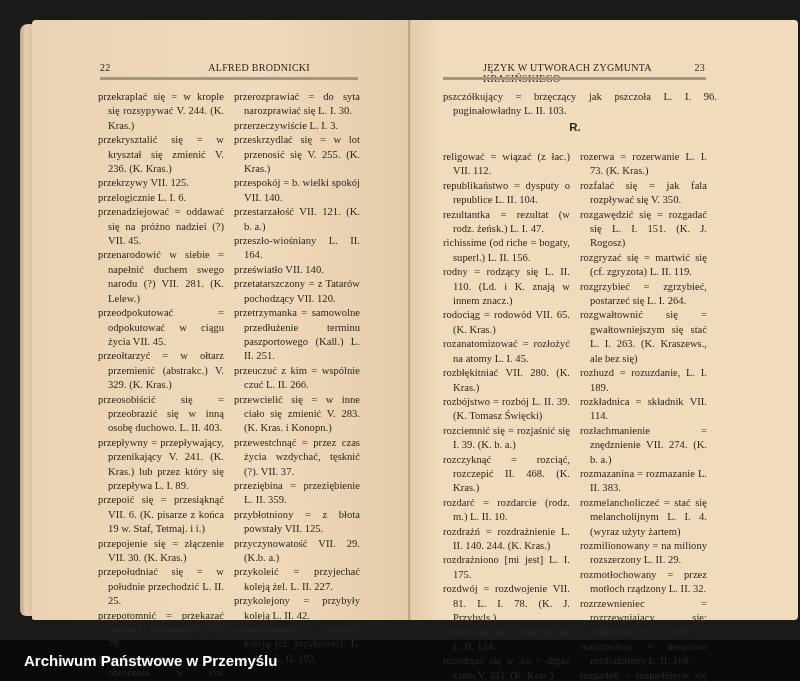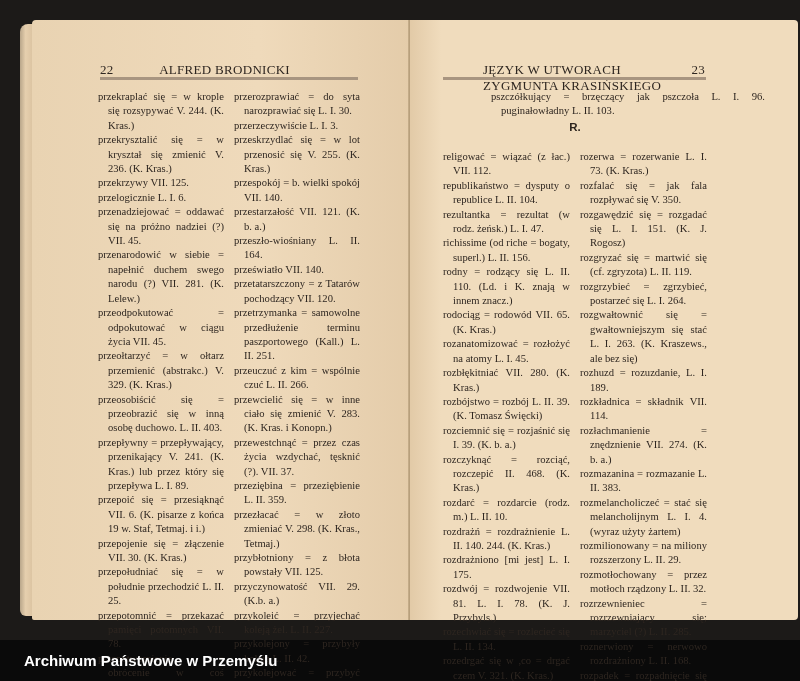--- a/index.html
+++ b/index.html
@@ -4,46 +4,46 @@
 <style>
   html, body { margin:0; padding:0; }
   body { width:800px; height:681px; background:#0a0a0a; position:relative; overflow:hidden; font-family:"Liberation Serif", serif; }
   .scan { position:absolute; left:0; top:0; width:800px; height:640px; background:#1c1a18; }
   .book { position:absolute; left:20px; top:20px; width:775px; height:600px; }
   .page-edge-left { position:absolute; left:0; top:4px; width:14px; height:592px; background:linear-gradient(90deg,#b9a68a,#e6cfae 40%,#d9c19f); border-radius:8px 0 0 6px; }
   .page { position:absolute; top:0; height:600px; background:#ecd6b6; color:#2e2620; }
   .page.left { left:12px; width:378px; background:linear-gradient(90deg,#e9d3b2 0%,#efdabb 60%,#e4ccaa 100%); border-radius:4px 0 0 2px; }
   .page.right { left:390px; width:388px; background:linear-gradient(90deg,#e2caa7 0%,#f0dcbd 8%,#f0dcbd 100%); border-radius:0 4px 4px 0; }
   .gutter { position:absolute; left:388px; top:0; width:3px; height:600px; background:linear-gradient(90deg,#c9b18e,#b79f7c,#d6bf9c); }
-  .running-head { position:absolute; top:42px; font-size:13px; letter-spacing:.3px; display:flex; justify-content:space-between; align-items:baseline; }
+  .running-head { position:absolute; top:42px; font-size:10px; letter-spacing:.3px; display:flex; justify-content:space-between; align-items:baseline; }
   .page.left .running-head { left:68px; width:260px; }
   .page.right .running-head { left:33px; width:262px; }
   .rule { position:absolute; top:57px; height:3px; background:#a89580; }
   .page.left .rule { left:68px; width:258px; }
   .page.right .rule { left:33px; width:263px; }
   .cols { position:absolute; top:70px; display:flex; gap:10px; font-size:10.6px; line-height:14.4px; }
   .page.left .cols { left:66px; width:262px; }
   .page.right .cols { left:33px; width:264px; top:130px; }
   .col { flex:1; }
   .entry { text-indent:-10px; padding-left:10px; text-align:justify; }
-  .full { position:absolute; left:33px; top:70px; width:264px; font-size:10.6px; line-height:14.4px;margin-left:48px; }
+  .full { position:absolute; left:33px; top:70px; width:264px; font-size:10.6px; line-height:14.4px; }
   .section { position:absolute; left:33px; width:264px; top:101px; text-align:center; font-weight:bold; font-size:11.5px; font-family:"Liberation Sans", sans-serif; }
   .caption { position:absolute; left:4px; top:652px; color:#ffffff; font-family:"Liberation Sans", sans-serif; font-weight:bold; font-size:15px;margin-left:20px; }
 </style>
 </head>
 <body>
 
 <div class="scan">
   <div class="book">
     <div class="page-edge-left"></div>
 
     <div class="page left">
       <div class="running-head">
         <span>22</span>
-        <span style="margin-right:70px">ALFRED BRODNICKI</span>
+        <span style="margin-right:50px">ALFRED BRODNICKI</span>
       </div>
       <div class="rule"></div>
       <div class="cols">
         <div class="col" id="lp-c1">
             <div class="entry">przekraplać się = w krople się rozsypywać V. 244. (K. Kras.)</div>
             <div class="entry">przekrysztalić się = w kryształ się zmienić V. 236. (K. Kras.)</div>
             <div class="entry">przekrzywy VII. 125.</div>
             <div class="entry">przelogicznie L. I. 6.</div>
             <div class="entry">przenadziejować = oddawać się na próżno nadziei (?) VII. 45.</div>
             <div class="entry">przenarodowić w siebie = napełnić duchem swego narodu (?) VII. 281. (K. Lelew.)</div>
@@ -64,21 +64,20 @@
             <div class="entry">przespokój = b. wielki spokój VII. 140.</div>
             <div class="entry">przestarzałość VII. 121. (K. b. a.)</div>
             <div class="entry">przeszło-wiośniany L. II. 164.</div>
             <div class="entry">przeświatło VII. 140.</div>
             <div class="entry">przetatarszczony = z Tatarów pochodzący VII. 120.</div>
             <div class="entry">przetrzymanka = samowolne przedłużenie terminu paszportowego (Kall.) L. II. 251.</div>
             <div class="entry">przeuczuć z kim = wspólnie czuć L. II. 266.</div>
             <div class="entry">przewcielić się = w inne ciało się zmienić V. 283. (K. Kras. i Konopn.)</div>
             <div class="entry">przewestchnąć = przez czas życia wzdychać, tęsknić (?). VII. 37.</div>
             <div class="entry">przeziębina = przeziębienie L. II. 359.</div>
-            <div class="entry">przezłacać = w złoto zmieniać V. 298. (K. Kras., Tetmaj.)</div>
             <div class="entry">przybłotniony = z błota powstały VII. 125.</div>
             <div class="entry">przyczynowatość VII. 29. (K.b. a.)</div>
             <div class="entry">przykoleić = przyjechać koleją żel. L. II. 227.</div>
             <div class="entry">przykolejony = przybyły koleją L. II. 42.</div>
             <div class="entry">przykolejować = przybyć koleją (cf. przykoleić). L. I. 205. L. II. 193.</div>
           </div>
       </div>
     </div>
 
     <div class="gutter"></div>

